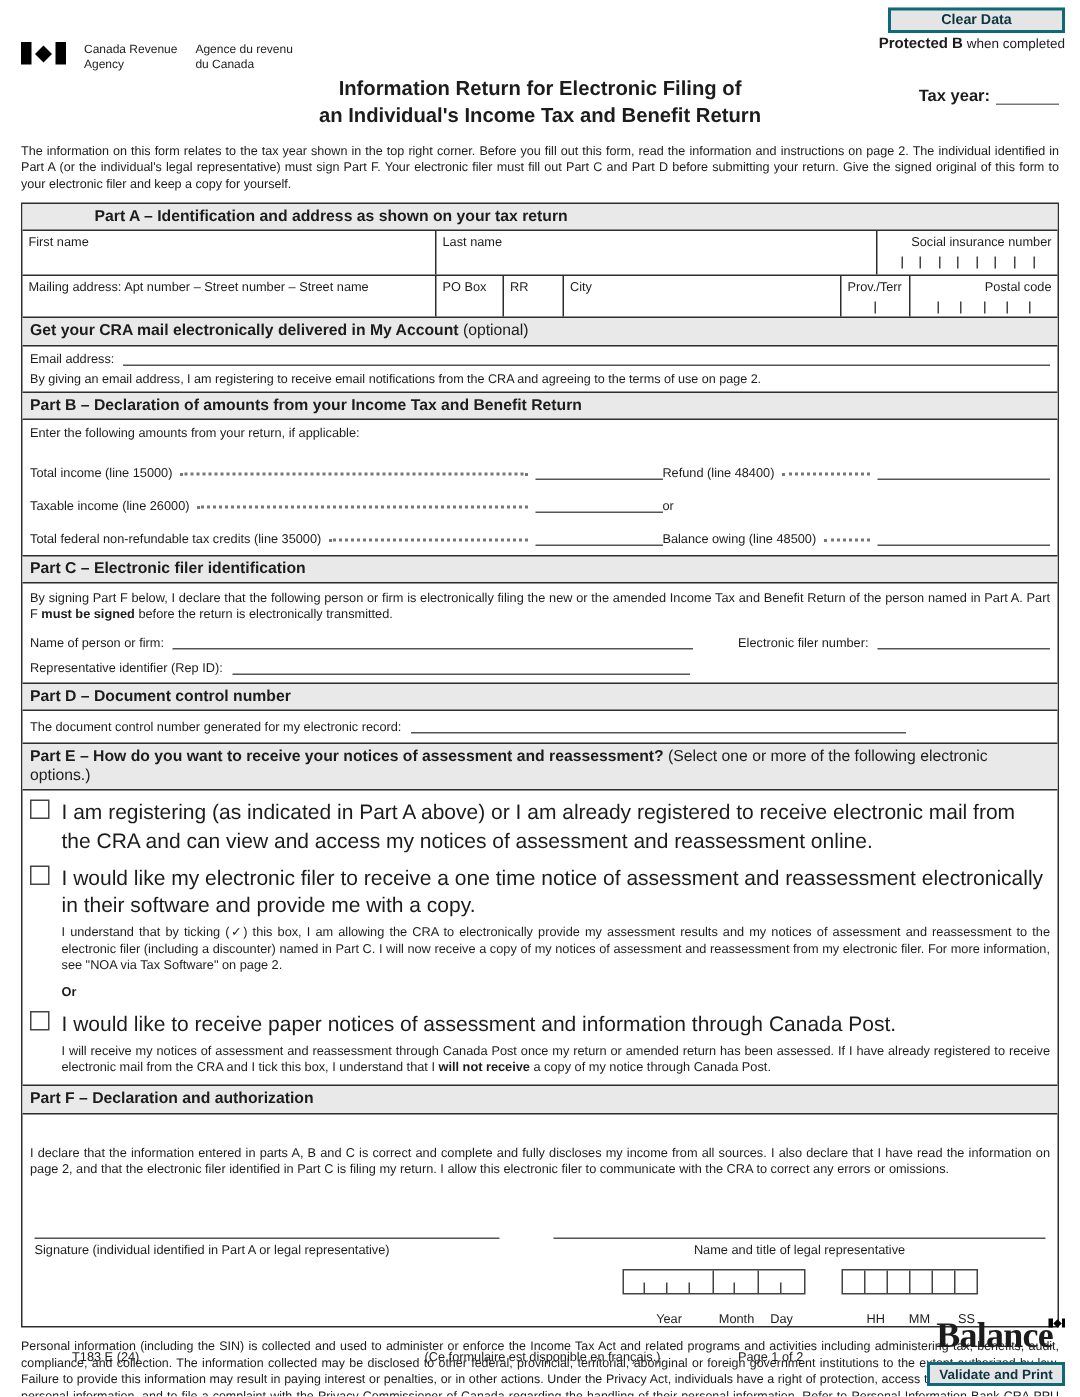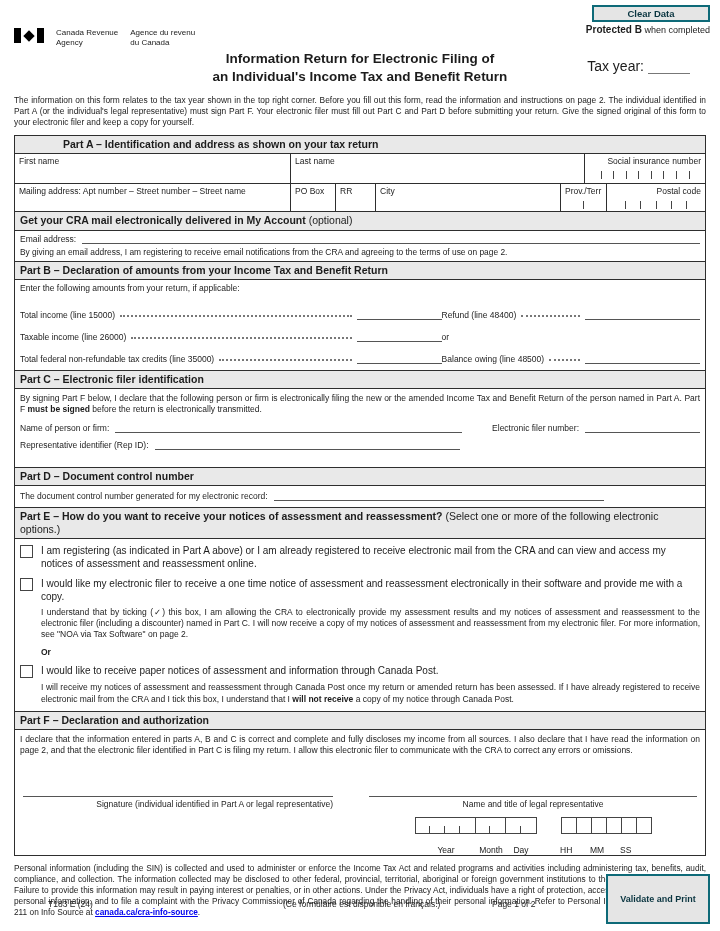--- a/index.html
+++ b/index.html
@@ -20,21 +20,21 @@
   .flag { position:relative; width:30px; height:15px; flex:none; }
   .flag .bar-l { position:absolute; left:0; top:0; width:7px; height:15px; background:#000; }
   .flag .bar-r { position:absolute; right:0; top:0; width:7px; height:15px; background:#000; }
   .flag .leaf  { position:absolute; left:50%; top:50%; width:8px; height:8px; background:#000;
                  transform:translate(-50%,-50%) rotate(45deg); }
   .agency { font-size:8px; line-height:1.25; white-space:pre-line; color:#222; }
 
   
   .title-row { position:relative; text-align:center; margin-top:2px; }
   .title { font-size:13.5px; font-weight:bold; line-height:1.3; }
-  .tax-year { position:absolute; right:16px; top:8px; font-size:14px; font-weight:normal; }
+  .tax-year { position:absolute; right:0; top:8px; font-size:11px; font-weight:bold; }
   .tax-year .blank { display:inline-block; width:42px; border-bottom:1.5px solid #777; height:11px; vertical-align:bottom; margin-left:4px; }
 
   .intro { font-size:8.4px; line-height:1.28; margin-top:10px; text-align:justify; }
 
   
   .form-box { border:1.5px solid #2e2e2e; margin-top:8px; }
   .sec-header { background:#e9e9e9; border-top:1px solid #2e2e2e; border-bottom:1px solid #2e2e2e;
                 font-size:10.5px; font-weight:bold; padding:2px 5px; line-height:1.25; }
   .sec-header:first-child { border-top:none;padding-left:48px; }
   .sec-header .normal { font-weight:normal; }
@@ -62,62 +62,62 @@
   .blank-m { width:115px; border-bottom:1.5px solid #555; height:12px; }
   .blank-l { flex:1; border-bottom:1px solid #555; height:11px; margin-left:6px; }
   .or-cell { font-size:8.5px; display:flex; align-items:flex-end; height:22px; }
 
   
   .pc-para { font-size:8.5px; line-height:1.3; padding:4px 5px 2px 5px; text-align:justify; }
   .pc-line { display:flex; align-items:flex-end; padding:4px 5px 2px 5px; font-size:8.5px; }
   .pc-line .gap { width:30px; }
 
   
-  .chk-item { display:flex; gap:8px; padding:5px 5px 2px 5px; font-size:10px; line-height:1.3; }
+  .chk-item { display:flex; gap:8px; padding:5px 5px 2px 5px; font-size:14px; line-height:1.3; }
   .checkbox { width:13px; height:13px; border:1.2px solid #444; flex:none; margin-top:1px; background:#fff; }
   .sub-note { font-size:8.5px; line-height:1.3; padding:2px 5px 3px 26px; text-align:justify; }
   .or-label { font-weight:bold; font-size:8.5px; padding:4px 5px 2px 26px; }
 
   
-  .pf-para { font-size:8.5px; line-height:1.3; padding:4px 5px 2px 5px; text-align:justify; }
+  .pf-para { font-size:8.5px; line-height:1.3; padding:4px 5px 2px 5px; text-align:justify;margin-top:16px; }
   .sig-area { display:flex; margin-top:38px; padding:0 8px; }
-  .sig-left { width:46%; text-align:right; }
+  .sig-left { width:46%; text-align:left; }
   .sig-right { flex:1; text-align:center; margin-left:36px; }
   .sig-line { border-top:1.5px solid #555; }
   .sig-label { font-size:8.5px; margin-top:2px; }
   .date-row { display:flex; justify-content:center; gap:24px; margin-top:8px; padding-bottom:10px; }
   .ymd-box { display:flex; border:1px solid #444; height:17px; }
   .grp { display:flex; align-items:flex-end; border-right:1px solid #444; }
   .grp:last-child { border-right:none; }
   .grp i { width:15px; border-right:1px solid #444; height:7px; }
   .grp i:last-child { border-right:none; }
   .time-box { display:flex; border:1px solid #444; height:17px; }
   .time-box i { width:15px; border-right:1px solid #444; }
   .time-box i:last-child { border-right:none; }
   .dt-labels { display:flex; justify-content:center; gap:24px; font-size:8.5px; margin-top:1px; }
   .lbl-ymd { display:flex; }
   .lbl-ymd span { text-align:center; }
   .lbl-hms { display:flex; }
-  .lbl-hms span { width:30px; text-align:left; }
+  .lbl-hms span { width:30px; text-align:right; }
 
   .privacy { font-size:8.3px; line-height:1.32; margin-top:7px; text-align:justify; }
   .privacy a { color:#0000ee; font-weight:bold; }
 
   
   .foot-code { position:absolute; left:48px; bottom:22px; font-size:8.5px; }
   .foot-fr { position:absolute; left:283px; bottom:22px; font-size:8.5px; }
   .foot-page { position:absolute; left:492px; bottom:22px; font-size:8.5px; }
   .wordmark { position:absolute; right:18px; bottom:26px; font-family:"Liberation Serif", serif;
               font-size:24px; font-weight:bold; letter-spacing:-0.5px; }
   .wm-flag { position:absolute; top:1px; right:-8px; width:11px; height:6px; }
   .wm-flag .bar-l { position:absolute; left:0; top:0; width:2.5px; height:6px; background:#000; }
   .wm-flag .bar-r { position:absolute; right:0; top:0; width:2.5px; height:6px; background:#000; }
   .wm-flag .leaf { position:absolute; left:50%; top:50%; width:3.5px; height:3.5px; background:#000;
                    transform:translate(-50%,-50%) rotate(45deg); }
-  .validate-btn { position:absolute; right:10px; bottom:7px; width:104px; font-size:9px; padding:18px 0; }
+  .validate-btn { position:absolute; right:10px; bottom:7px; width:92px; font-size:9px; padding:1px 0; }
 </style>
 </head>
 <body>
 
 <div class="page">
 
   <button class="btn-cyan clear-btn">Clear Data</button>
   <div class="protected"><b>Protected B</b><span> when completed</span></div>
 
   <div class="content">
@@ -239,21 +239,21 @@
       <div class="pc-para">
         <span>By signing Part F below, I declare that the following person or firm is electronically filing the new or the amended Income Tax and Benefit Return of the person named in Part A. Part F </span><b>must be signed</b><span> before the return is electronically transmitted.</span>
       </div>
       <div class="pc-line">
         <span>Name of person or firm:</span>
         <span class="blank-l"></span>
         <span class="gap"></span>
         <span>Electronic filer number:</span>
         <span class="blank-m" style="margin-left:6px;"></span>
       </div>
-      <div class="pc-line" style="padding-bottom:17px;">
+      <div class="pc-line" style="padding-bottom:5px;">
         <span>Representative identifier (Rep ID):</span>
         <span class="blank-l" style="max-width:305px;"></span>
       </div>
 
       <div class="sec-header">Part D – Document control number</div>
       <div class="pc-line" style="padding-bottom:6px;">
         <span>The document control number generated for my electronic record:</span>
         <span class="blank-l" style="max-width:330px;"></span>
       </div>
 

